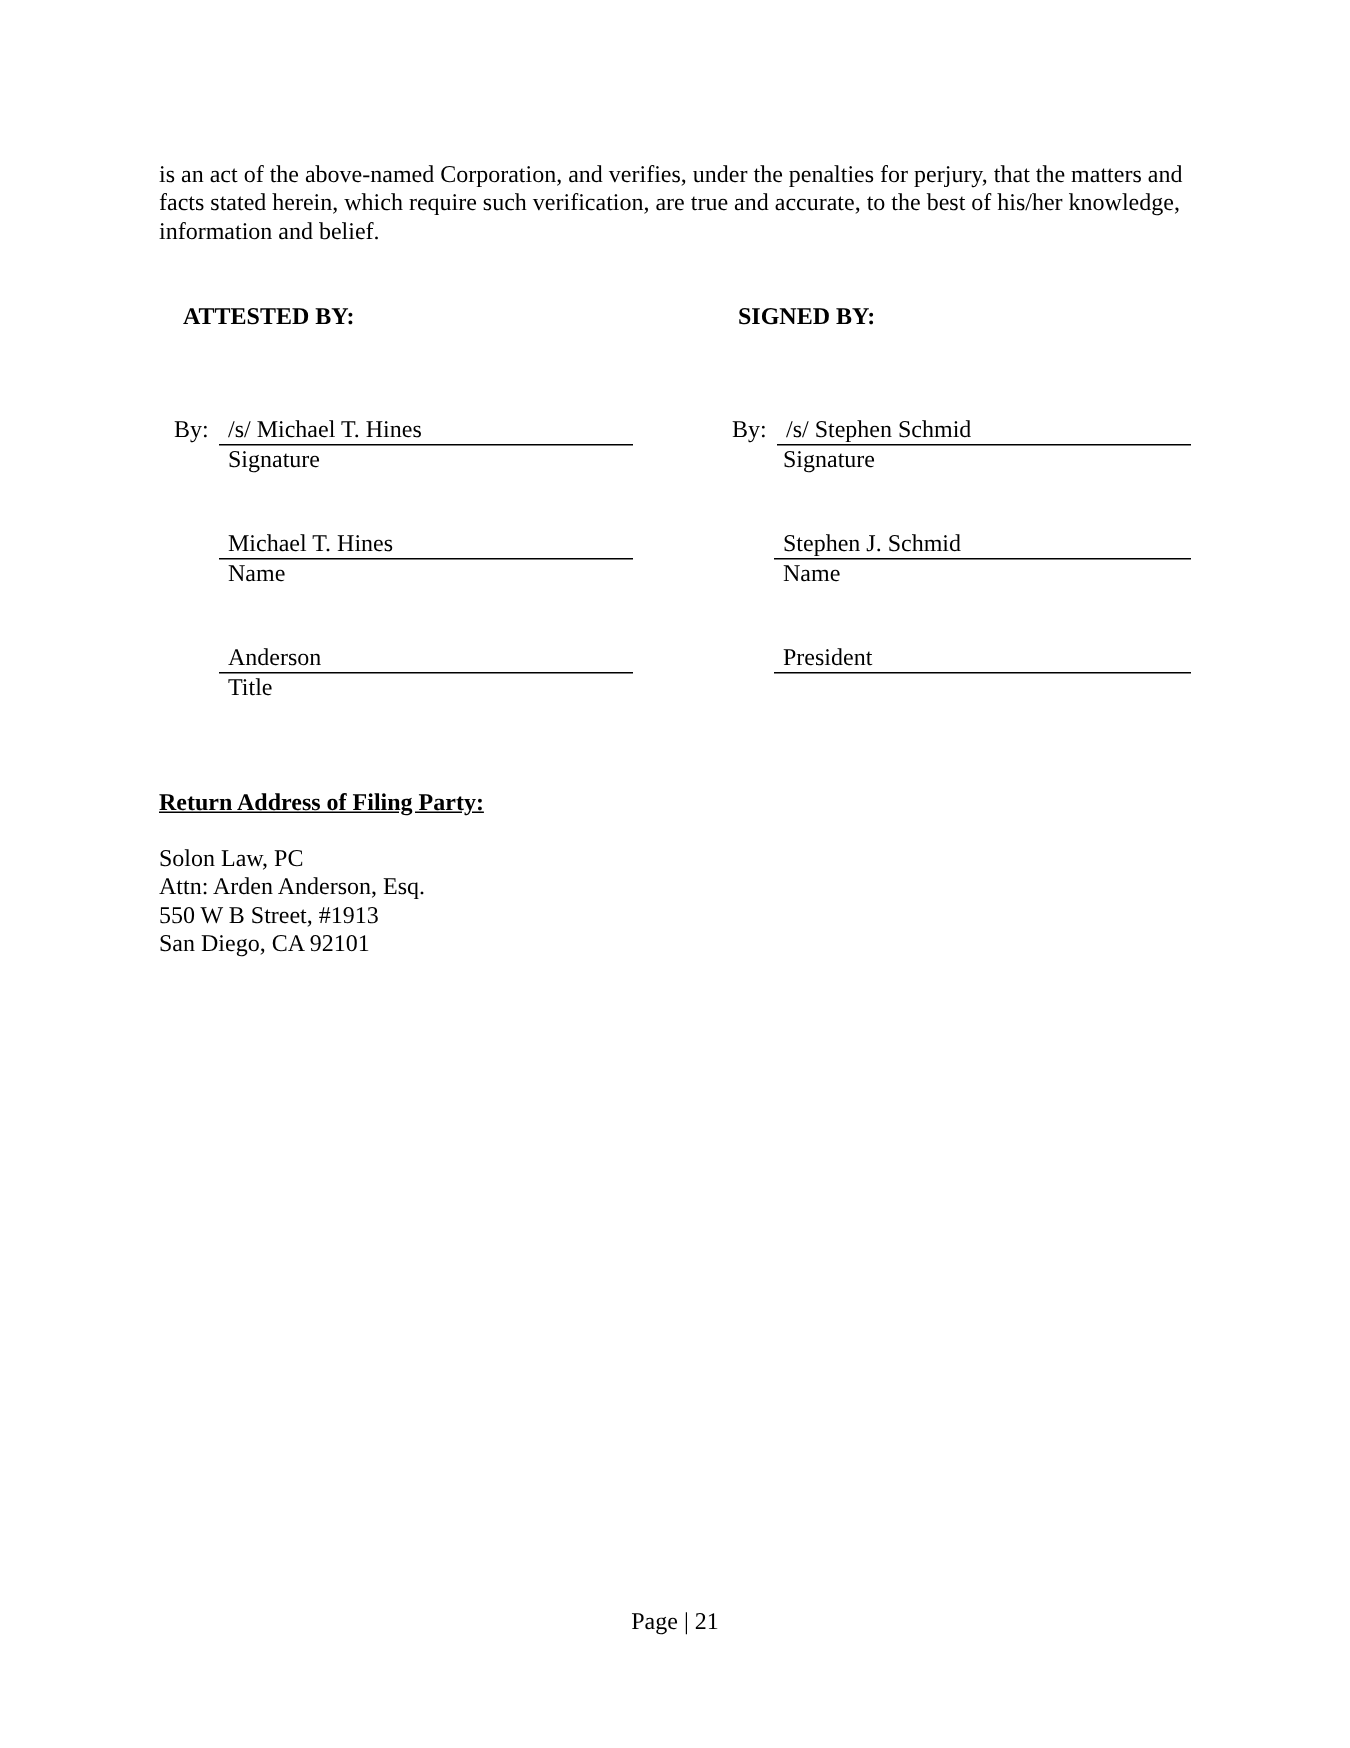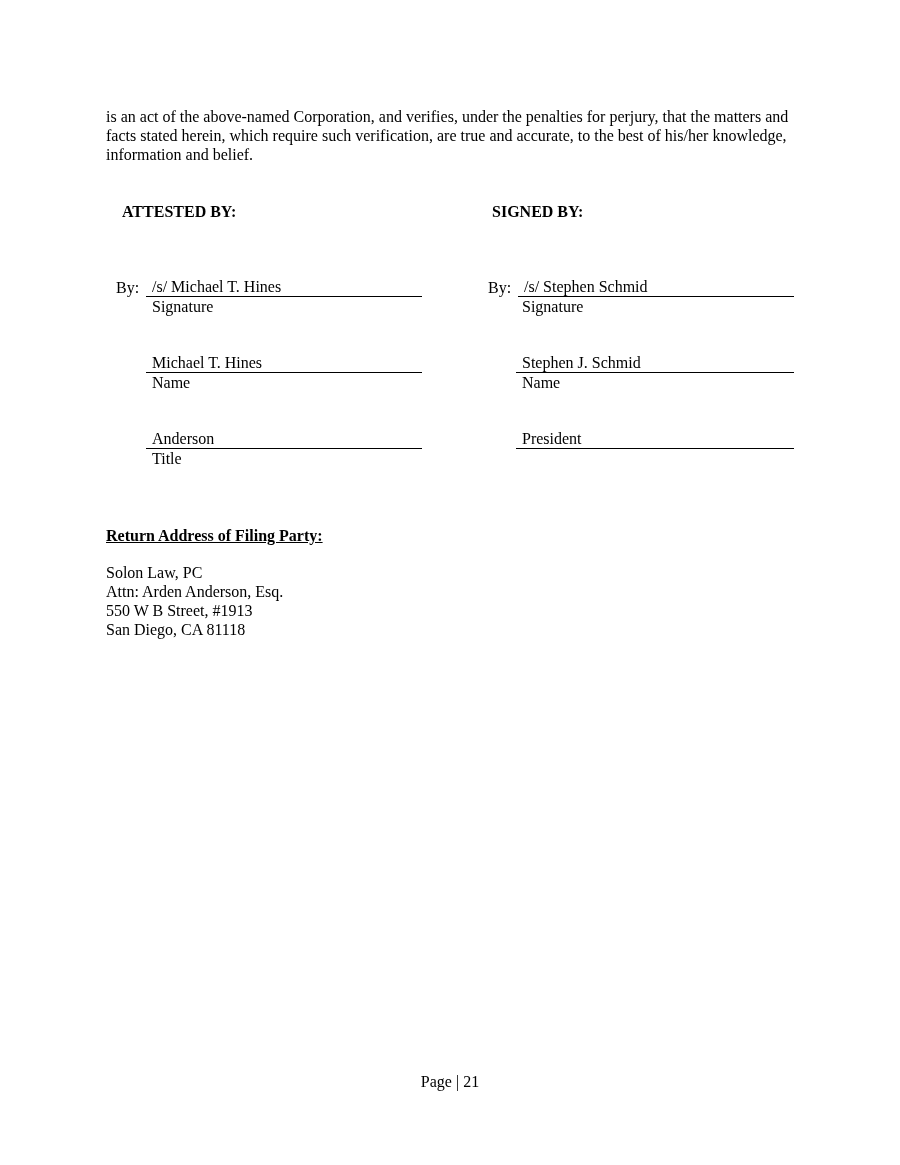--- a/index.html
+++ b/index.html
@@ -42,21 +42,21 @@
     width: 316px;
     flex: 0 0 316px;
     margin-right: 54px;
   }
   .col-right {
     width: 318px;
     flex: 0 0 318px;
   }
   .sig-row {
     display: flex;
-    align-items: center;
+    align-items: flex-start;
   }
   .by {
     flex: 0 0 30px;
     margin-left: 10px;
   }
   .col-right .by { margin-left: 12px; }
   .uline {
     border-bottom: 1.5px solid #000000;
   }
   .sig-row .uline {
@@ -137,18 +137,18 @@
     </div>
 
   </div>
 
   <div class="return-heading bold">Return Address of Filing Party:</div>
 
   <div class="address">
     <div>Solon Law, PC</div>
     <div>Attn: Arden Anderson, Esq.</div>
     <div>550 W B Street, #1913</div>
-    <div>San Diego, CA 81118</div>
+    <div>San Diego, CA 92101</div>
   </div>
 
   <div class="footer">Page | 21</div>
 
 </div>
 
 </body></html>

